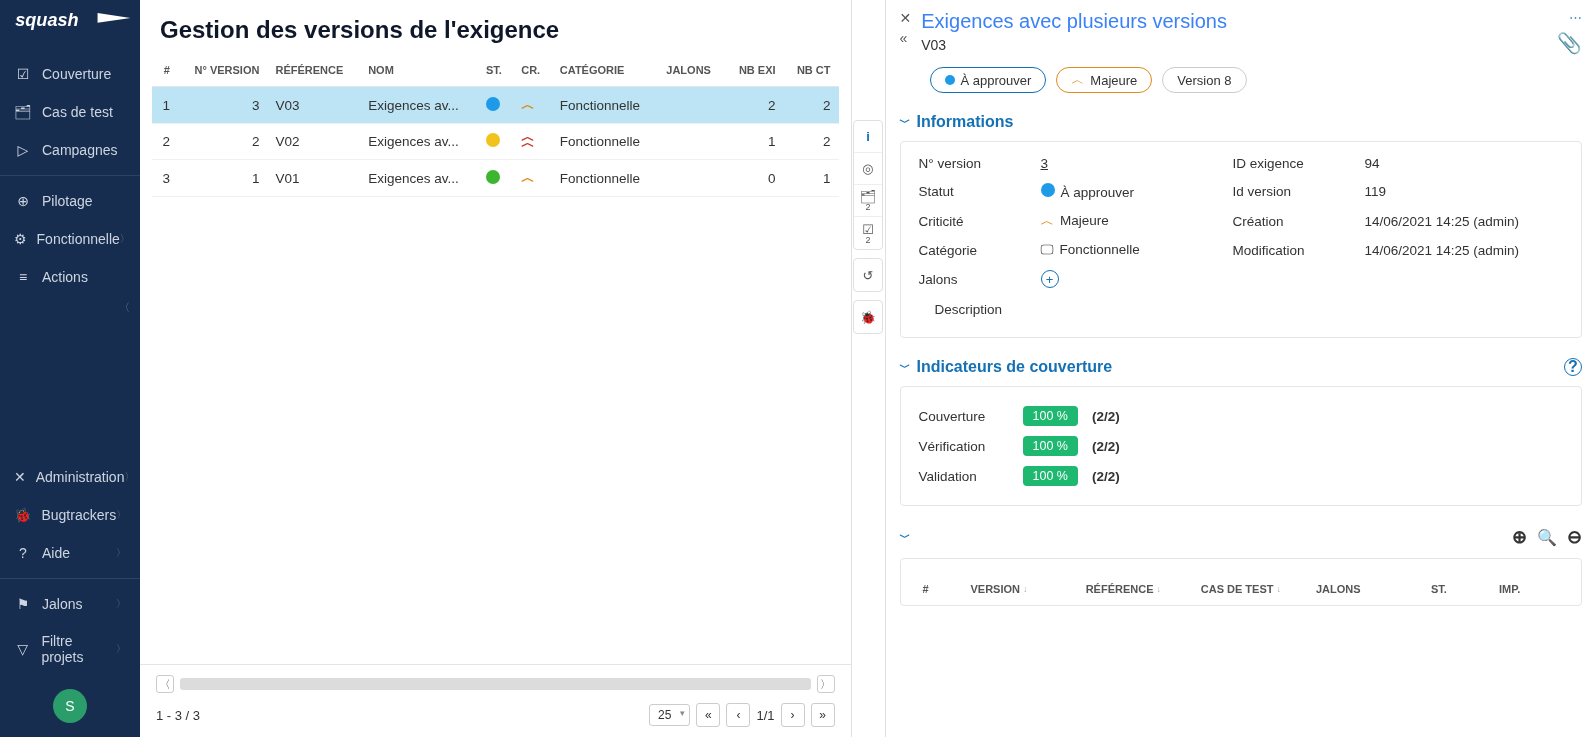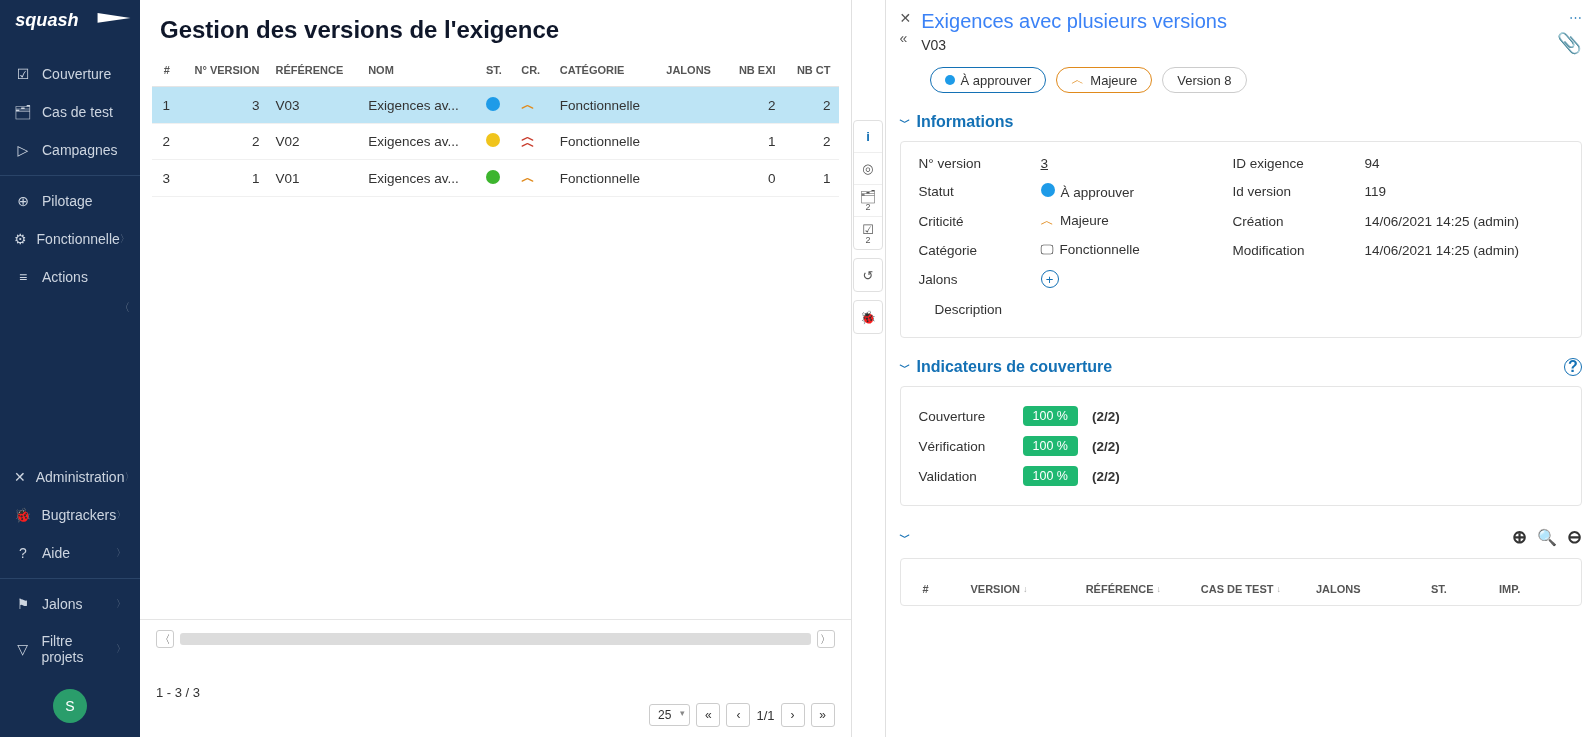--- a/index.html
+++ b/index.html
@@ -28,21 +28,21 @@
 .tbl th.r, .tbl td.r { text-align: right; }
 .tbl td { padding: 9px 8px; border-bottom: 1px solid #f0f0f0; font-size: 13.5px; color: #333; }
 .tbl tr.selected td { background: #bde4f5; }
 .stat-dot { width: 14px; height: 14px; border-radius: 50%; display: inline-block; }
 
 .main-footer { border-top: 1px solid #e5e5e5; padding: 6px 16px 10px; }
 .mf-scroll { display: flex; align-items: center; gap: 6px; padding: 4px 0; }
 .mf-scroll .sc-btn { width: 18px; height: 18px; border: 1px solid #ccc; border-radius: 3px; display: flex; align-items: center; justify-content: center; cursor: pointer; font-size: 11px; color: #555; }
 .mf-scroll .sc-bar { flex: 1; height: 12px; background: #dcdcdc; border-radius: 3px; }
 .mf-pag { display: flex; align-items: center; justify-content: space-between; padding-top: 6px; font-size: 13px; }
-.mf-pag .pg-right { display: flex; align-items: center; gap: 6px; margin-top: 45px; }
+.mf-pag .pg-right { display: flex; align-items: center; gap: 6px; }
 .pg-sel { border: 1px solid #ccc; padding: 3px 18px 3px 8px; border-radius: 3px; font-size: 12px; position: relative; }
 .pg-sel::after { content: '▾'; position: absolute; right: 5px; font-size: 9px; color: #888; }
 .pg-btn { width: 24px; height: 24px; border: 1px solid #ccc; border-radius: 3px; display: flex; align-items: center; justify-content: center; cursor: pointer; font-size: 12px; }
 
 
 .gutter { width: 34px; background: #fff; border-right: 1px solid #e0e0e0; padding-top: 120px; display: flex; flex-direction: column; align-items: center; }
 .gutter .g-group { border: 1px solid #e0e0e0; border-radius: 4px; margin-bottom: 8px; display: flex; flex-direction: column; overflow: hidden; }
 .gutter .g-btn { width: 28px; height: 32px; display: flex; flex-direction: column; align-items: center; justify-content: center; cursor: pointer; color: #555; border-bottom: 1px solid #eee; }
 .gutter .g-btn:last-child { border-bottom: none; }
 .gutter .g-btn.active { color: #1471b5; }

